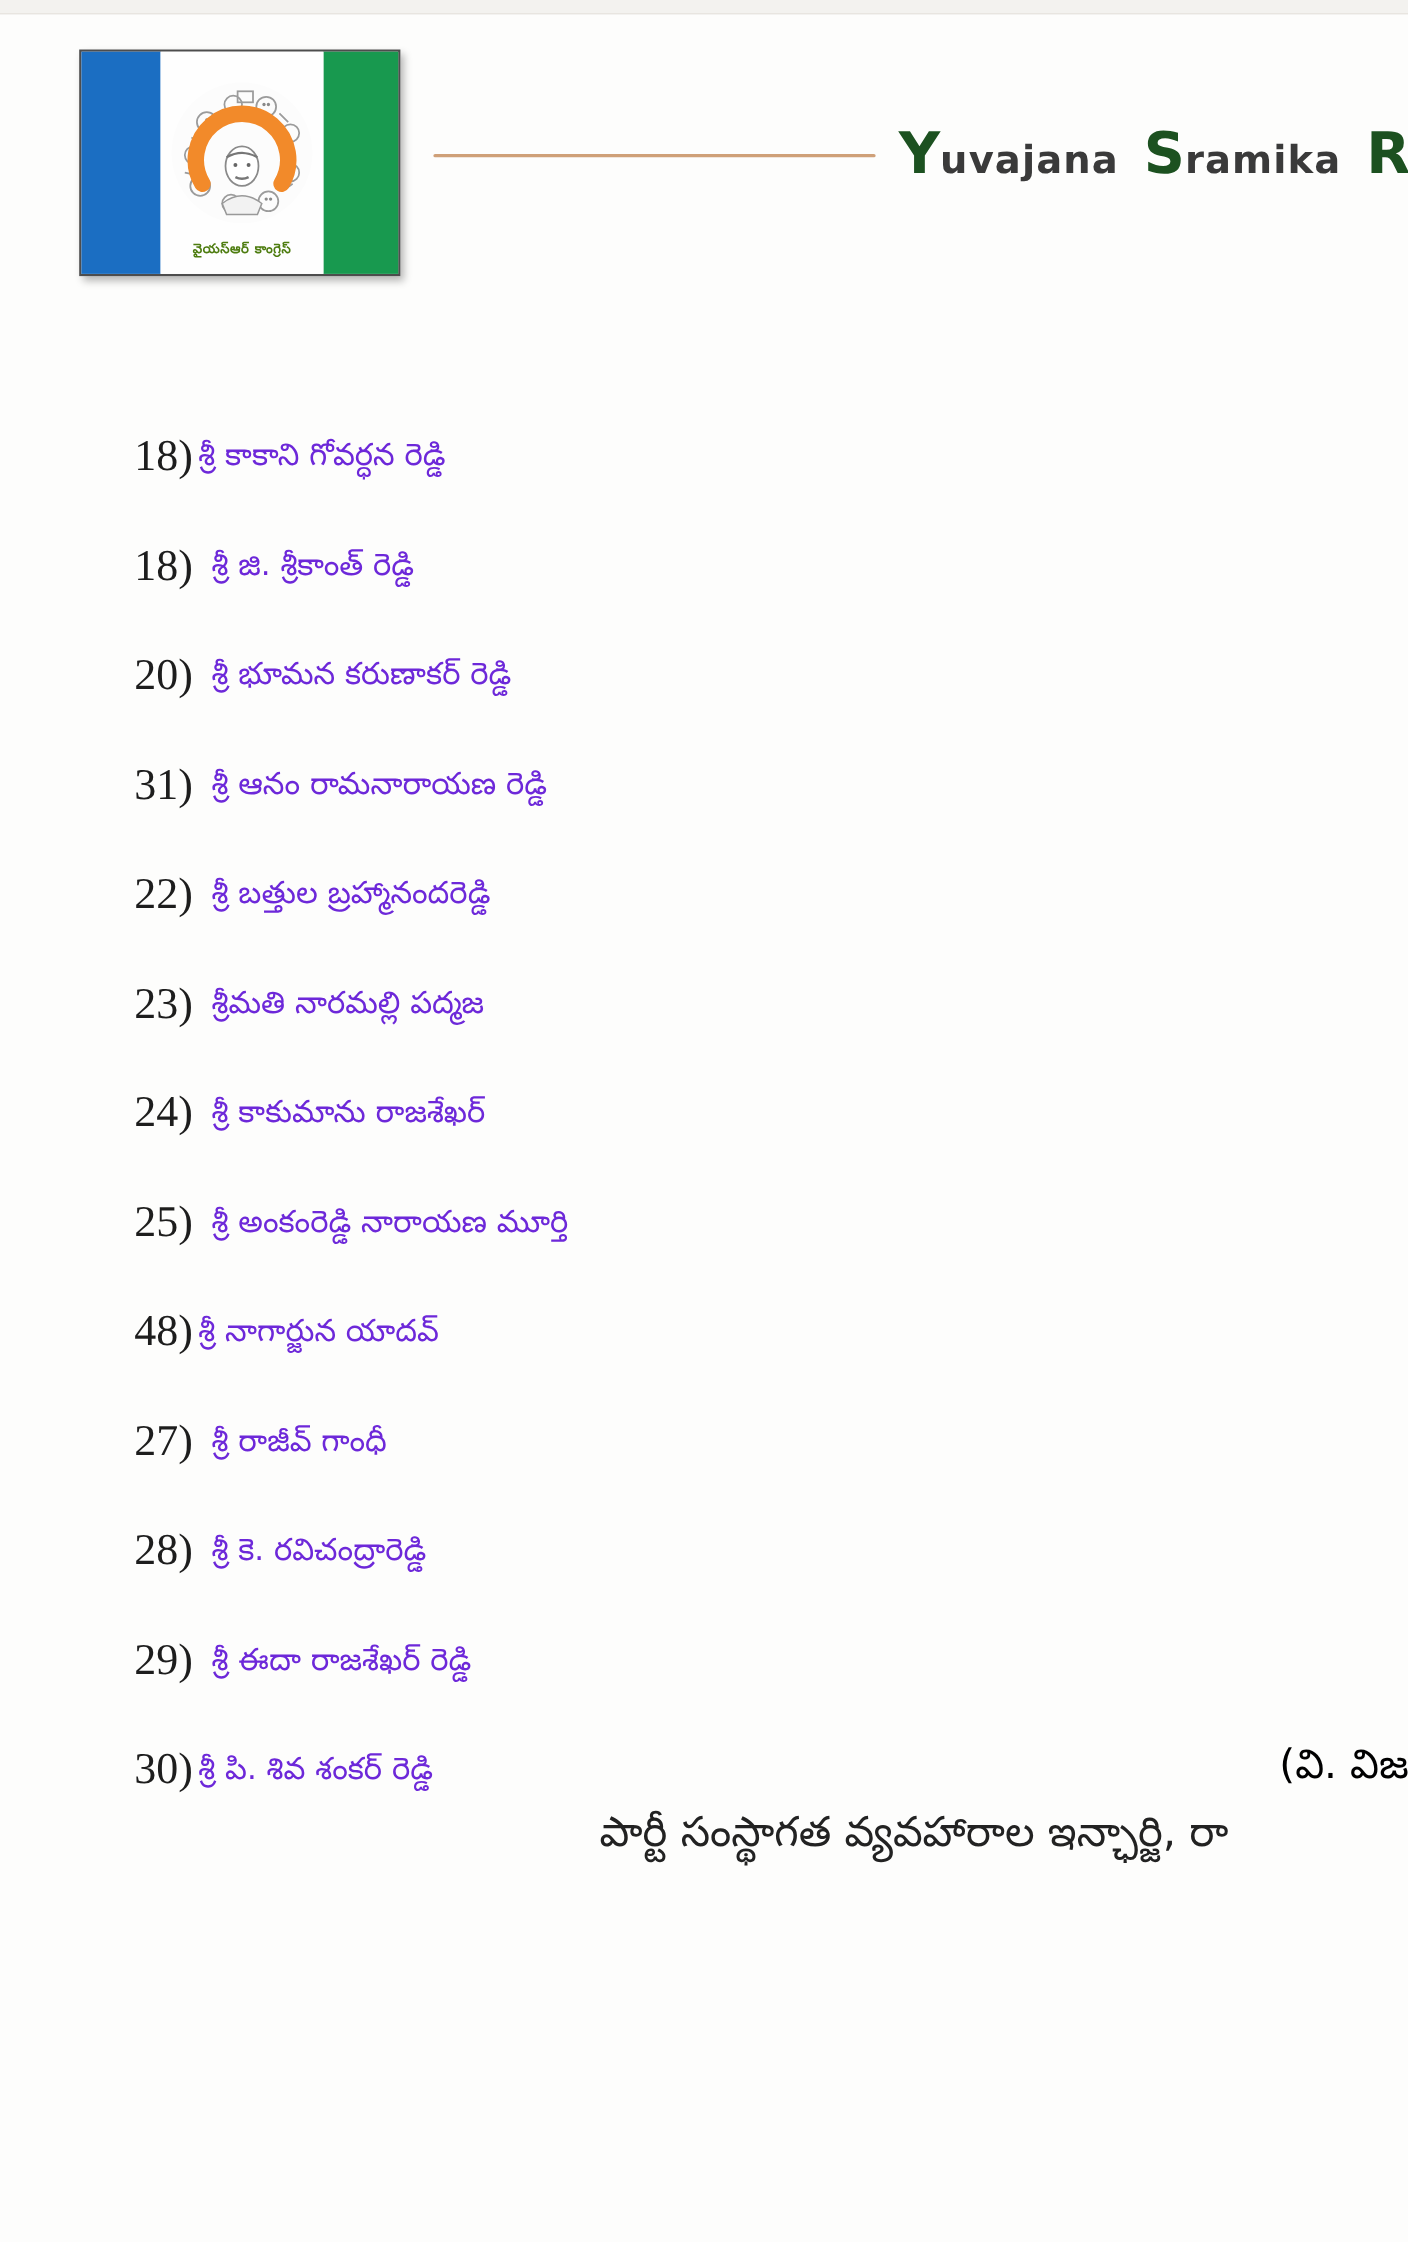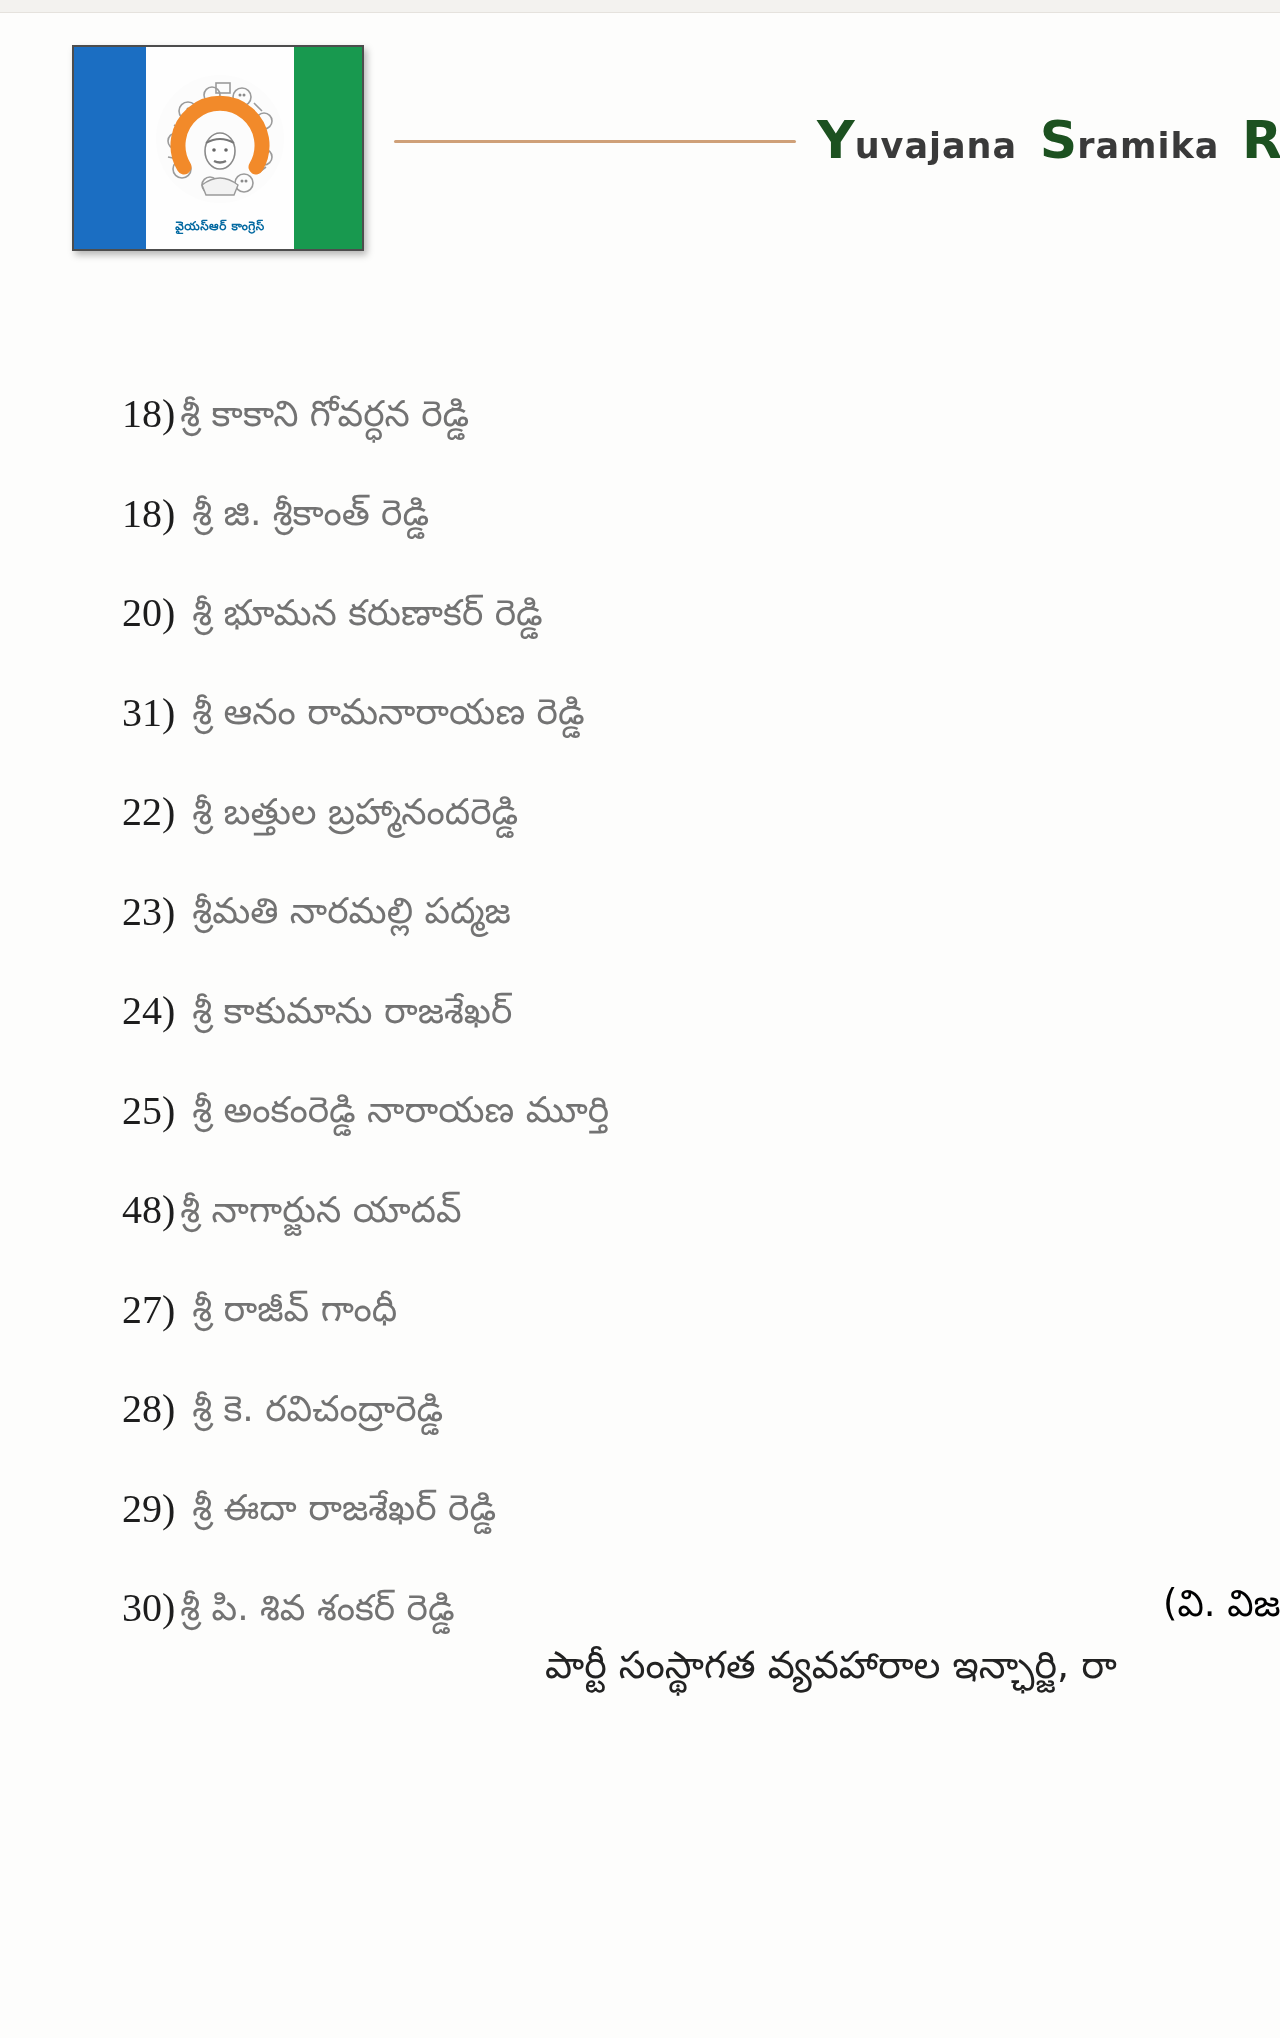--- a/index.html
+++ b/index.html
@@ -19,21 +19,21 @@
     box-shadow:3px 4px 7px rgba(0,0,0,0.28);
   }
   .stripe-blue  { width:72px;  background:#1b6ec2; }
   .stripe-white { width:148px; background:#fefefe; position:relative; }
   .stripe-green { flex:1;      background:#18994f; }
   .emblem {
     position:absolute; left:50%; top:26px; transform:translateX(-50%);
   }
   .flag-caption {
     position:absolute; left:50%; bottom:13px; transform:translateX(-50%);
-    font-size:12px; font-weight:bold; color:#0369a1; white-space:nowrap;
+    font-size:12px; font-weight:bold; color:#4d7c0f; white-space:nowrap;
     letter-spacing:0.5px;
     margin-top:40px;
   }
   
   .rule {
     position:absolute; left:394px; top:140px; width:402px; height:3px;
     background:#cfa078; border-radius:2px;
   }
   .title {
     position:absolute; left:817px; top:114px; white-space:nowrap;
@@ -43,21 +43,21 @@
   .title .cap  { font-size:52px; color:#1c5120; }
   .title .rest { font-size:35px; letter-spacing:1px; }
   
   .members { position:absolute; left:122px; top:348px; }
   .row { height:66.5px; display:flex; align-items:center; white-space:nowrap;margin-top:33px; }
   .row .num  {
     font-family:"Liberation Serif", serif;
     font-size:40px; color:#1d1d1d; line-height:1.1; margin-right:5px;
   }
   .row.spaced .num { margin-right:17px; }
-  .row .name { font-size:36px; color:#737373; line-height:1.35; }
+  .row .name { font-size:28px; color:#6d28d9; line-height:1.35; }
   
   .sig-name {
     position:absolute; left:1163px; top:1582px;
     font-size:37px; color:#000000; white-space:nowrap;
   }
   .sig-title {
     position:absolute; left:545px; top:1643px;
     font-size:38px; color:#222; white-space:nowrap;
   }
 </style>

